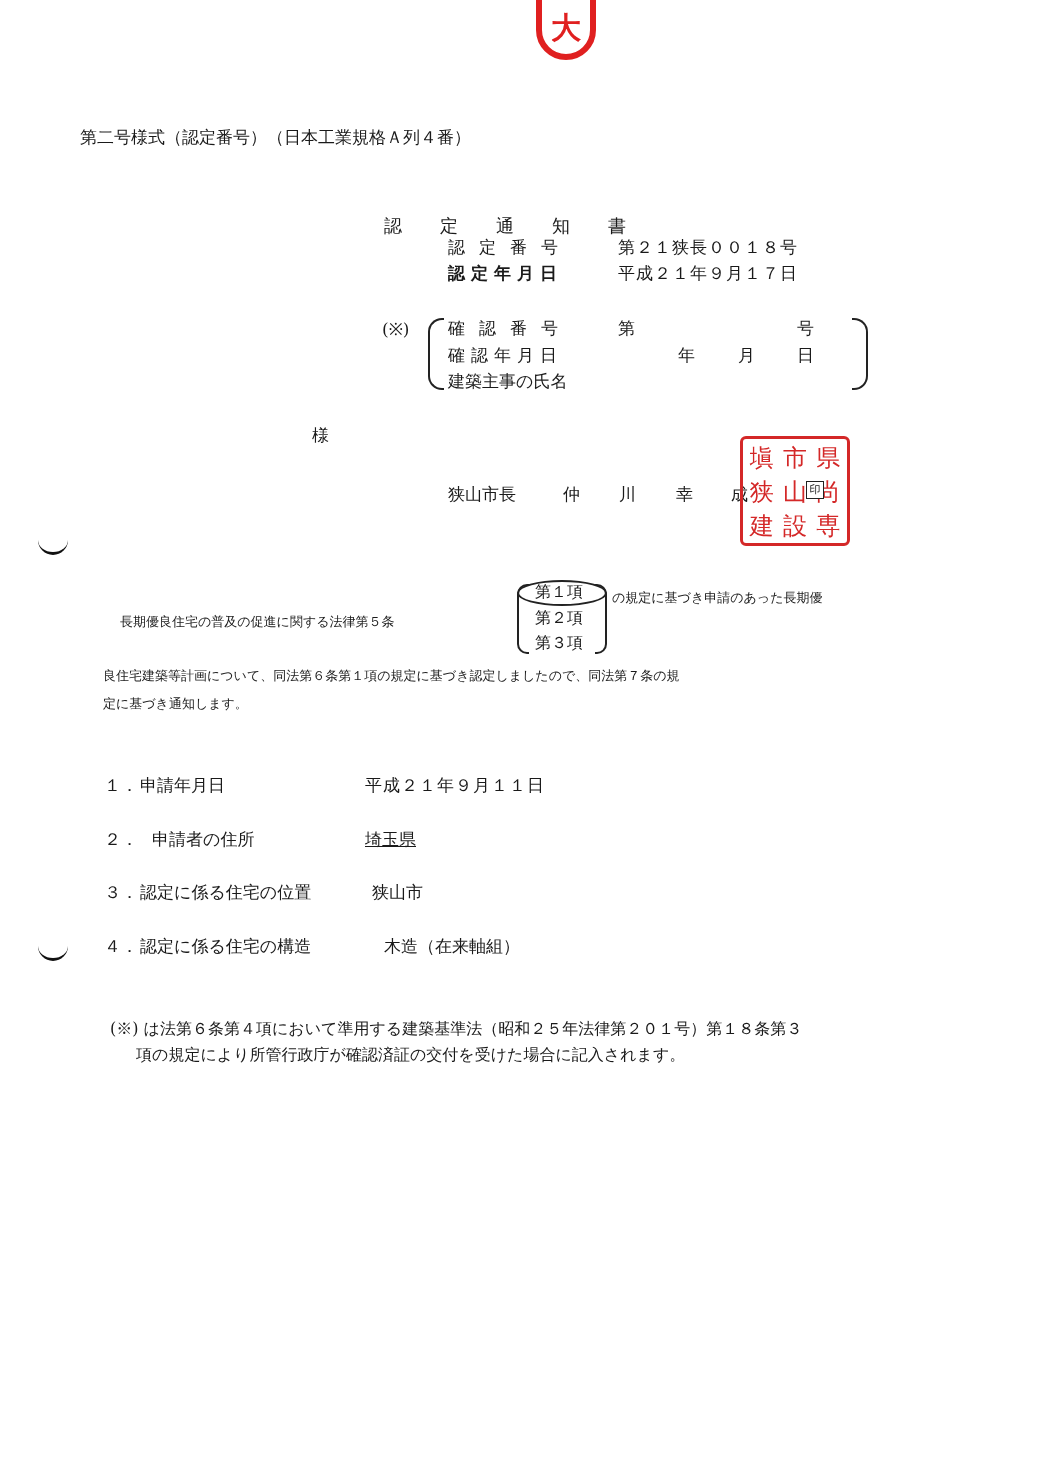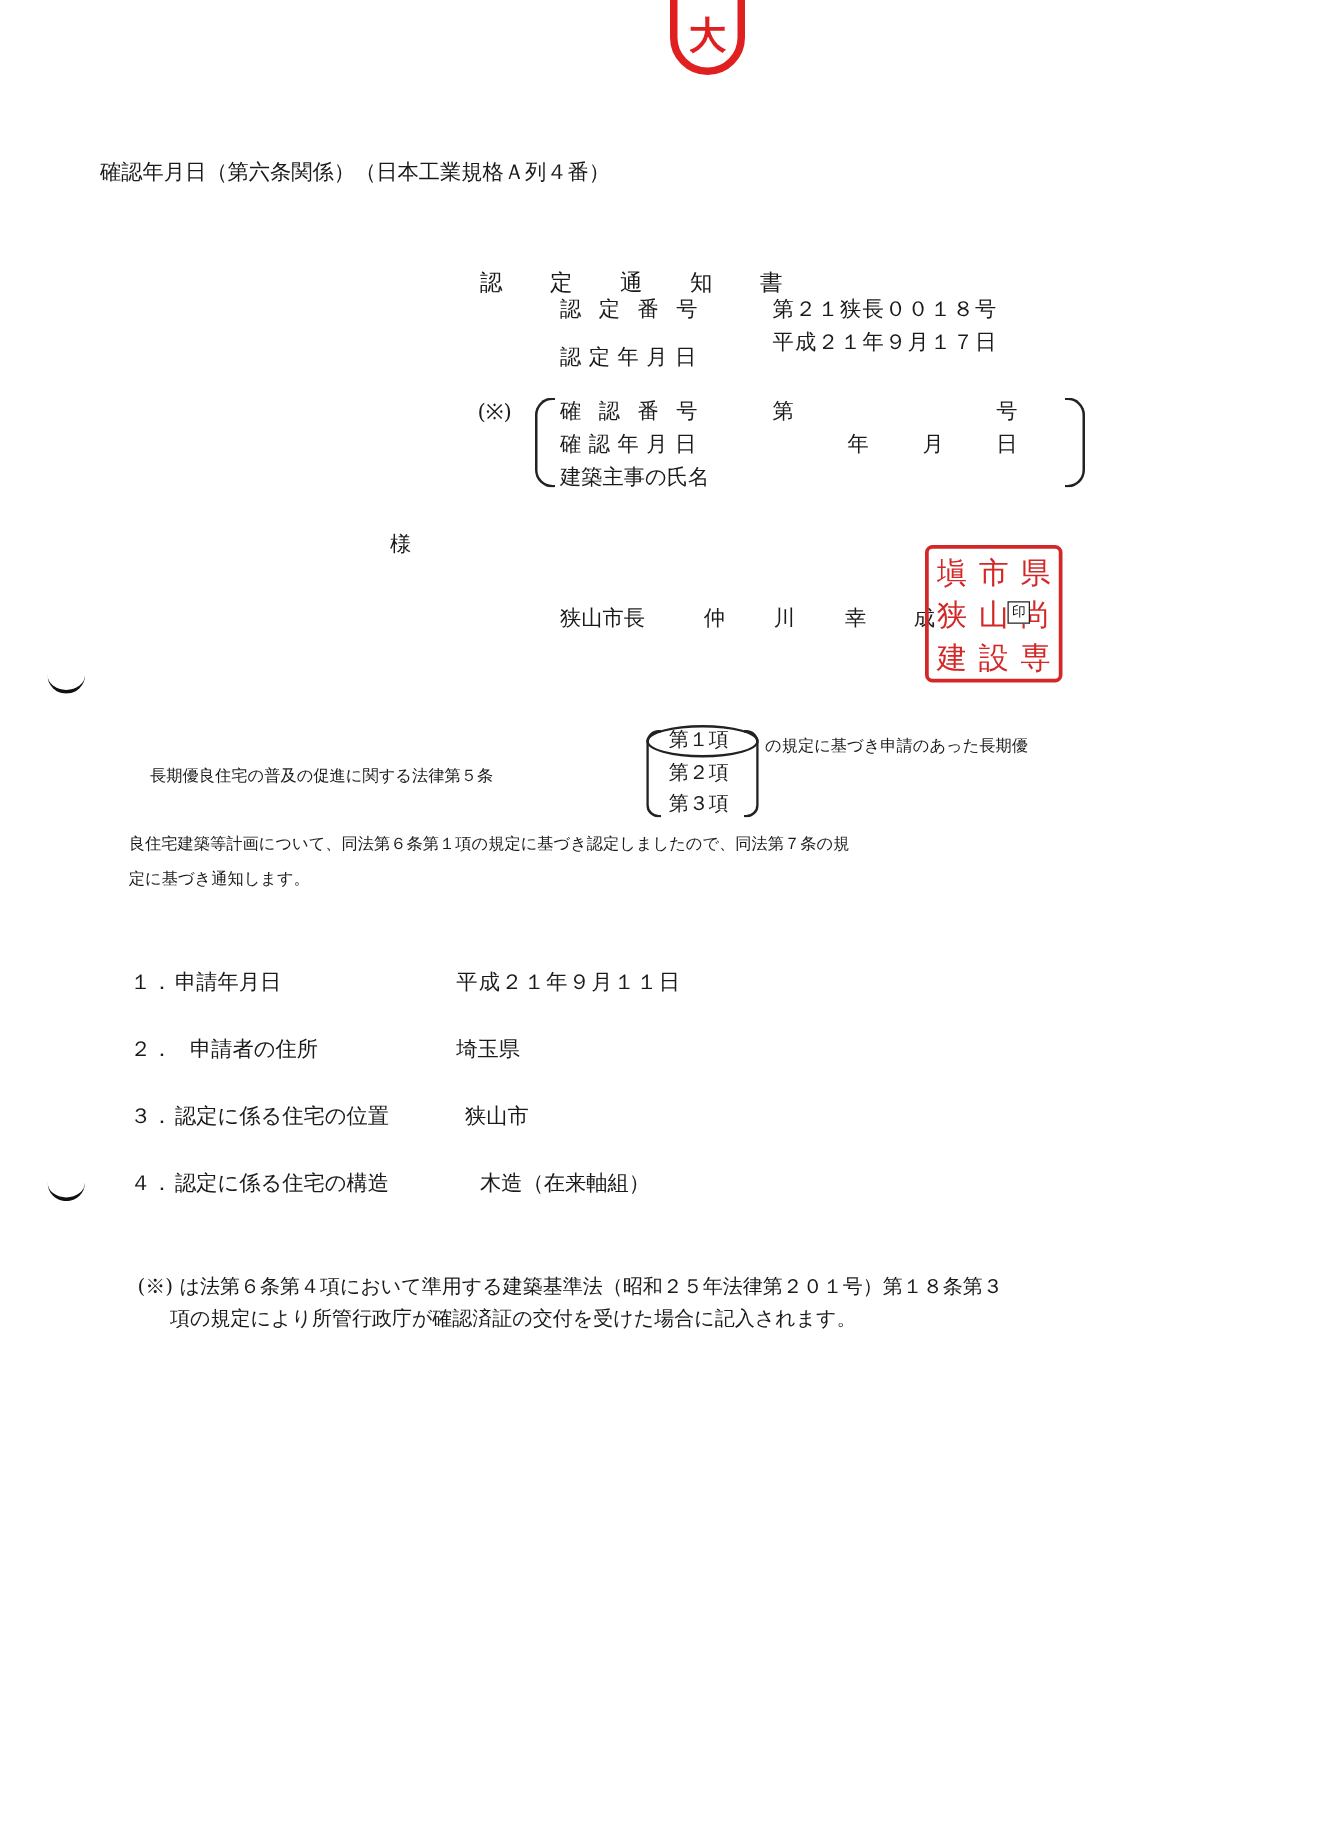--- a/index.html
+++ b/index.html
@@ -56,27 +56,27 @@
   .para { font-size: 13px; line-height: 28px; }
   .footnote { font-size: 16px; line-height: 26px; }
 </style>
 </head>
 <body>
 
 <div class="seal-top">
   <div class="glyph">大</div>
 </div>
 
-<div class="abs" style="left:80px; top:126px;">確認年月日（第六条関係）（日本工業規格Ａ列４番）</div>
+<div class="abs" style="left:80px; top:126px;">第二号様式（認定番号）（日本工業規格Ａ列４番）</div>
 
 <div class="abs title" style="left:384px; top:182px;">認定通知書</div>
 
 <div class="abs spaced" style="left:448px; top:236px;">認定番号</div>
 <div class="abs" style="left:618px; top:236px; letter-spacing:1px;">第２１狭長００１８号</div>
-<div class="abs" style="left:448px; top:274px; letter-spacing:6px;">認定年月日</div>
+<div class="abs" style="left:448px; top:262px; letter-spacing:6px;font-weight:bold;">認定年月日</div>
 <div class="abs" style="left:618px; top:262px; letter-spacing:1px;">平成２１年９月１７日</div>
 
 <div class="abs" style="left:382px; top:317px;">(※)</div>
 <div class="bracket-l" style="left:428px; top:318px; height:68px;"></div>
 <div class="bracket-r" style="left:852px; top:318px; height:68px;"></div>
 <div class="abs spaced" style="left:448px; top:317px;">確認番号</div>
 <div class="abs" style="left:618px; top:317px;">第</div>
 <div class="abs" style="left:797px; top:317px;">号</div>
 <div class="abs" style="left:448px; top:344px; letter-spacing:6px;">確認年月日</div>
 <div class="abs" style="left:678px; top:344px;">年</div>
@@ -120,21 +120,21 @@
 <div class="abs para" style="left:612px; top:584px;">の規定に基づき申請のあった長期優</div>
 <div class="abs para" style="left:103px; top:662px;">良住宅建築等計画について、同法第６条第１項の規定に基づき認定しましたので、同法第７条の規</div>
 <div class="abs para" style="left:103px; top:690px;">定に基づき通知します。</div>
 
 <div class="abs" style="left:104px; top:774px;">１．</div>
 <div class="abs" style="left:140px; top:774px;">申請年月日</div>
 <div class="abs" style="left:365px; top:774px; letter-spacing:1px;">平成２１年９月１１日</div>
 
 <div class="abs" style="left:104px; top:828px;">２．</div>
 <div class="abs" style="left:140px; top:828px;margin-left:12px;">申請者の住所</div>
-<div class="abs" style="left:365px; top:828px;">埼玉県</div>
+<div class="abs" style="left:365px; top:828px;text-decoration:underline;">埼玉県</div>
 
 <div class="abs" style="left:104px; top:881px;">３．</div>
 <div class="abs" style="left:140px; top:881px;">認定に係る住宅の位置</div>
 <div class="abs" style="left:372px; top:881px;">狭山市</div>
 
 <div class="abs" style="left:104px; top:935px;">４．</div>
 <div class="abs" style="left:140px; top:935px;">認定に係る住宅の構造</div>
 <div class="abs" style="left:384px; top:935px;">木造（在来軸組）</div>
 
 <div class="abs footnote" style="left:110px; top:1016px;">(※) は法第６条第４項において準用する建築基準法（昭和２５年法律第２０１号）第１８条第３</div>

